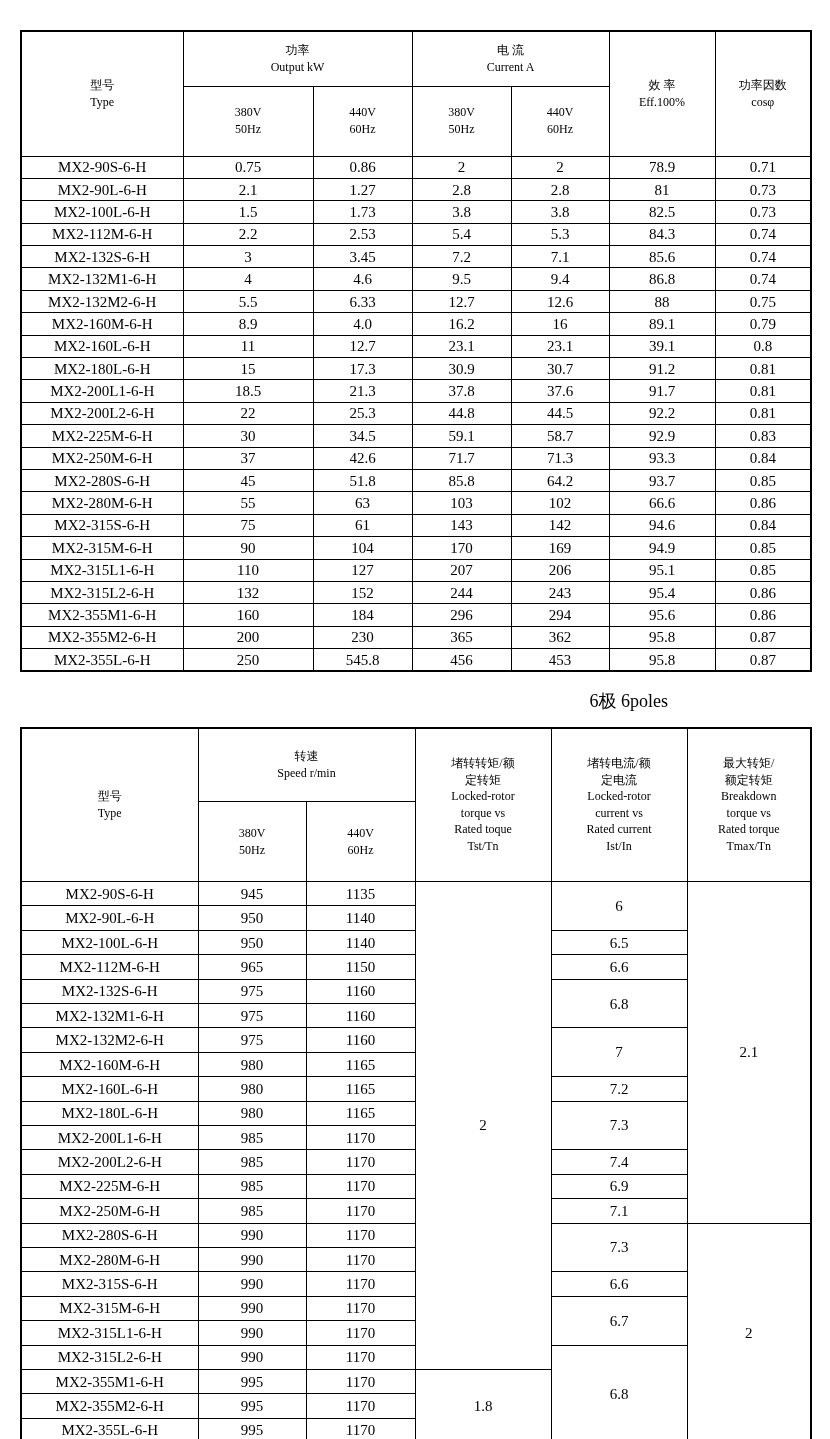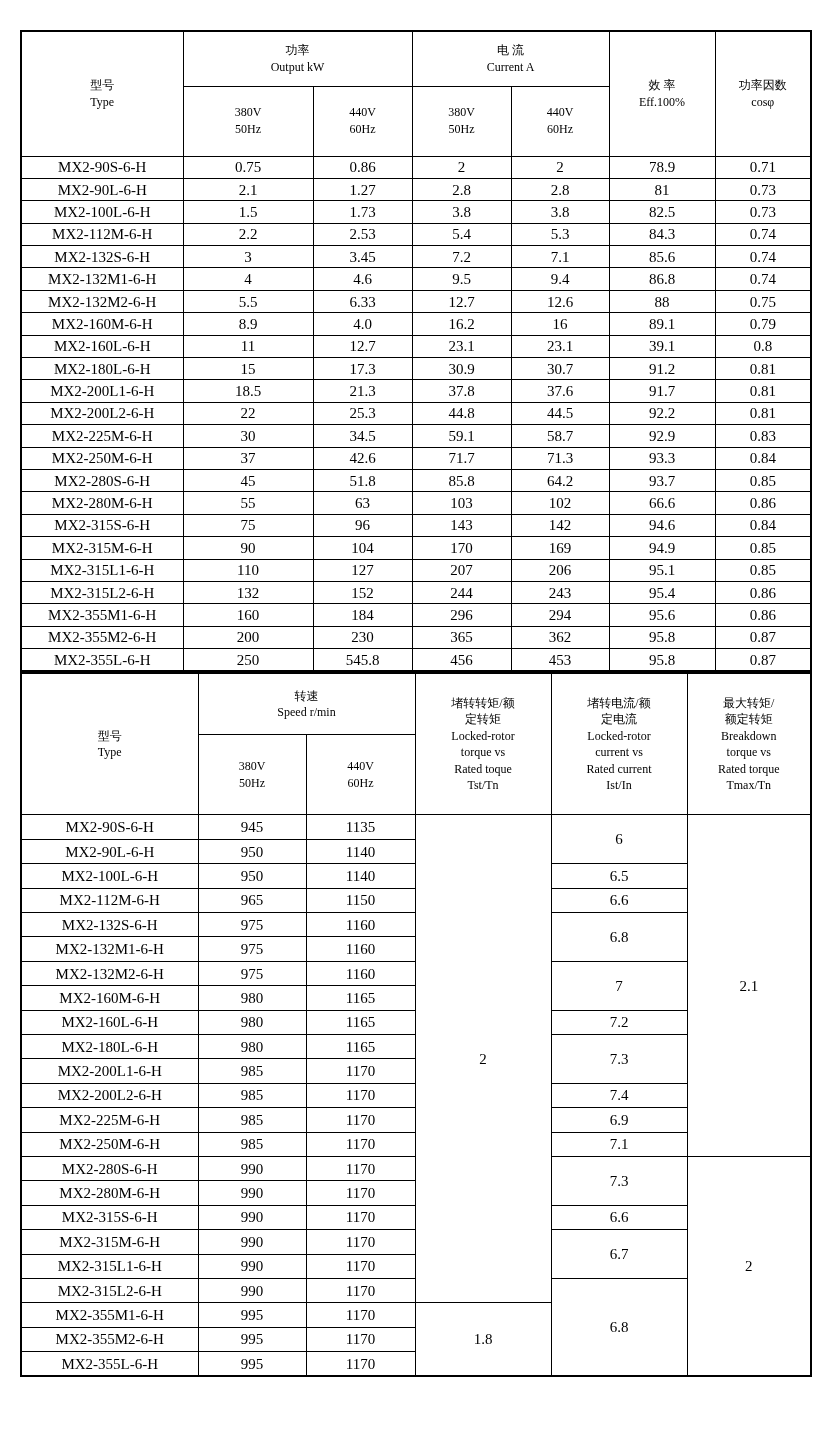--- a/index.html
+++ b/index.html
@@ -28,21 +28,21 @@
   }
   th { font-size:12px; line-height:1.38; }
   td { font-size:15px; line-height:1.2; }
 
   
   .t1 thead tr.r1 th { height:55px; }
   .t1 thead tr.r2 th { height:70px; }
   .t1 tbody td { height:22.4px; }
 
   
-  .t2 thead tr.r1 th { height:62px; }
+  .t2 thead tr.r1 th { height:74px; }
   .t2 thead tr.r2 th { height:80px; }
   .t2 tbody td { height:24.4px; }
 
   .poles {
     width:100%;
     text-align:right;
     padding-right:142px;
     margin-top:19px;
     margin-bottom:14px;
     font-size:18px;
@@ -229,21 +229,21 @@
           <td>55</td>
           <td>63</td>
           <td>103</td>
           <td>102</td>
           <td>66.6</td>
           <td>0.86</td>
         </tr>
         <tr>
           <td>MX2-315S-6-H</td>
           <td>75</td>
-          <td>96</td>
+          <td>61</td>
           <td>143</td>
           <td>142</td>
           <td>94.6</td>
           <td>0.84</td>
         </tr>
         <tr>
           <td>MX2-315M-6-H</td>
           <td>90</td>
           <td>104</td>
           <td>170</td>
@@ -292,20 +292,21 @@
           <td>250</td>
           <td>545.8</td>
           <td>456</td>
           <td>453</td>
           <td>95.8</td>
           <td>0.87</td>
         </tr>
       </tbody>
   </table>
 
+  <div class="poles">6极 6poles</div>
 
   <table class="t2">
     <colgroup>
       <col style="width:177px">
         <col style="width:108px">
         <col style="width:109px">
       <col style="width:136px">
         <col style="width:136px">
         <col style="width:124px">
     </colgroup>

